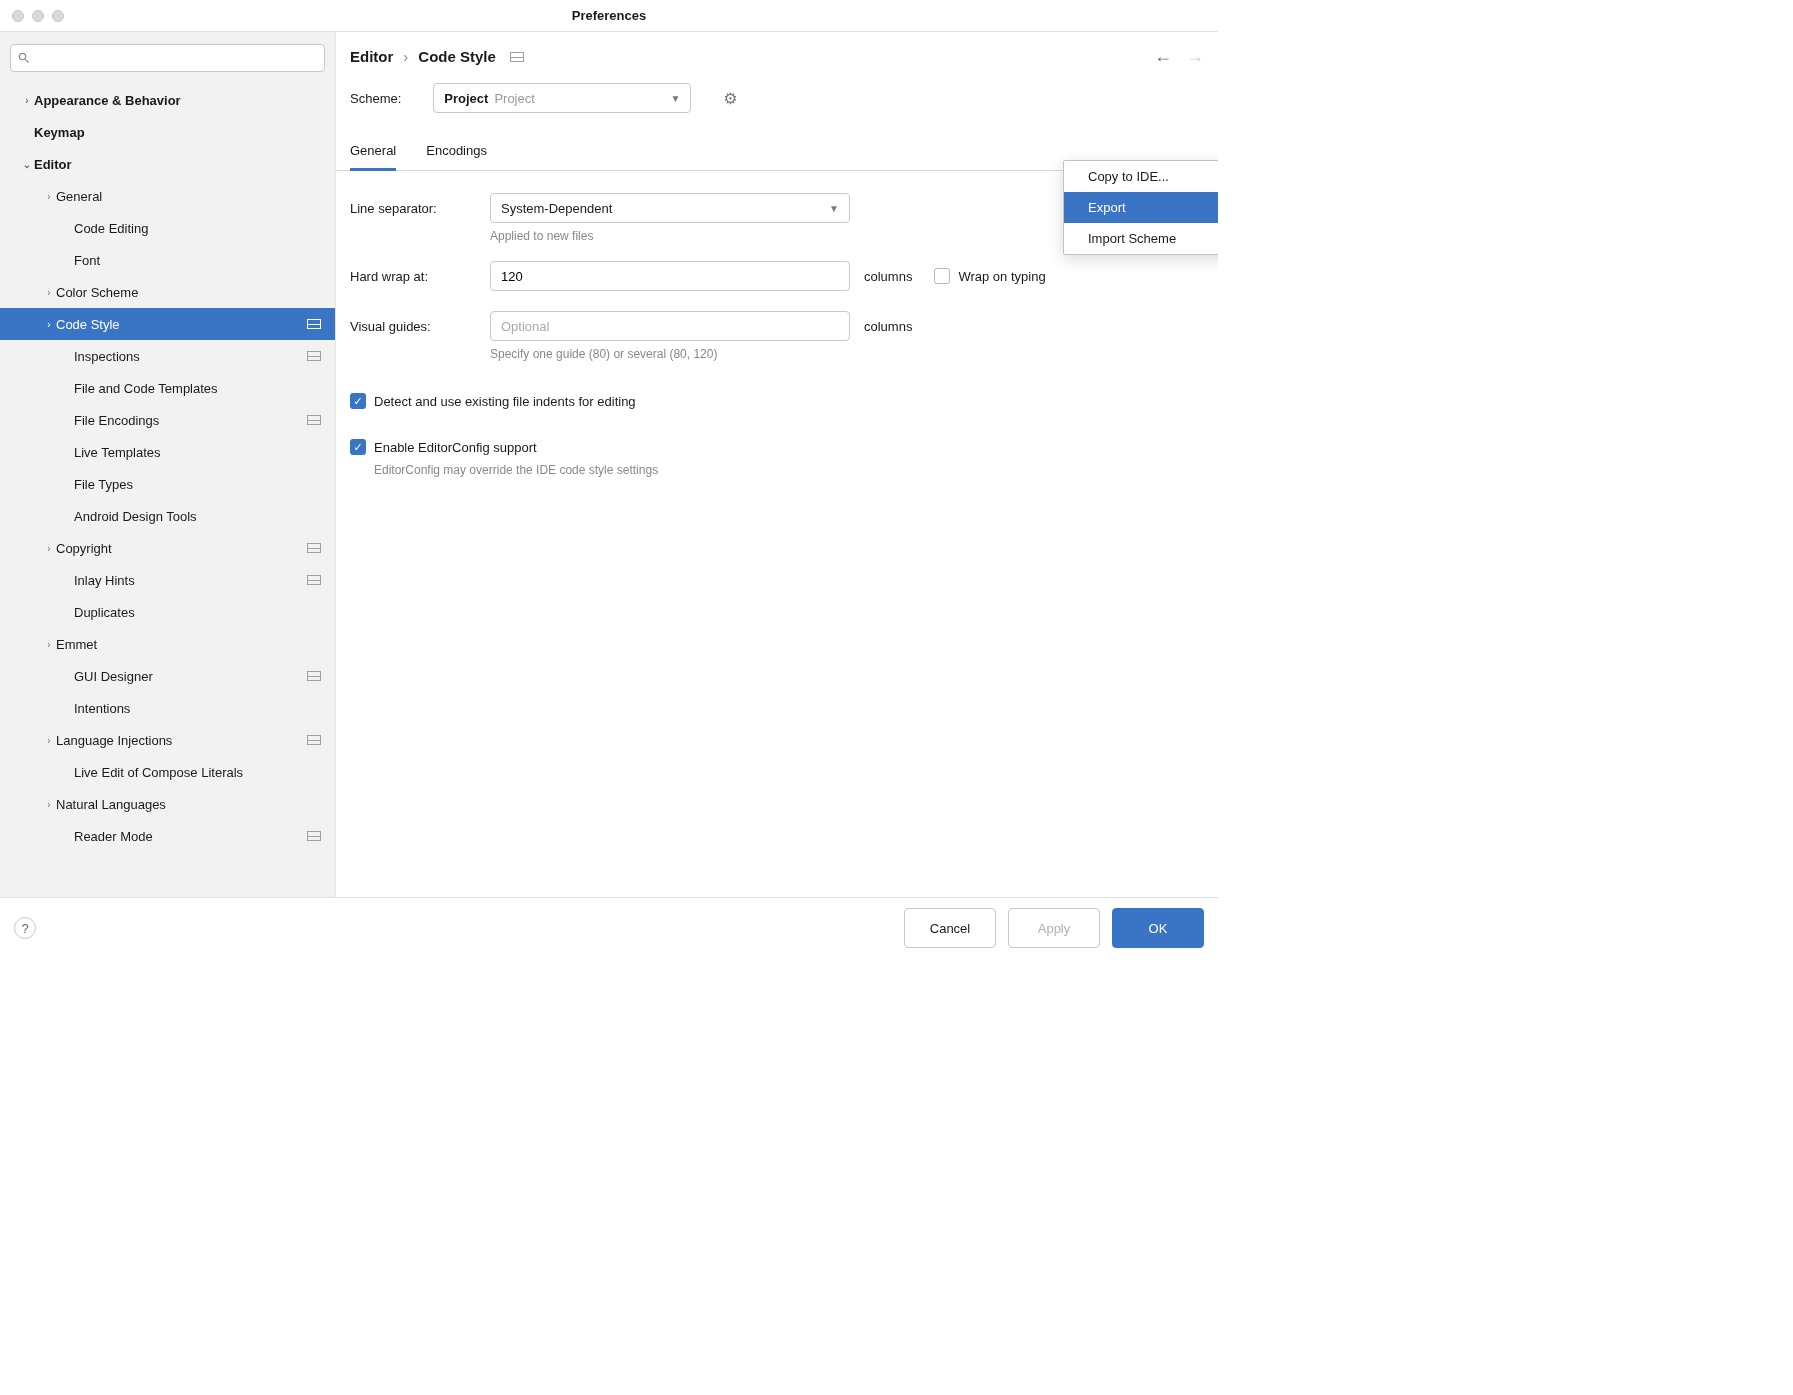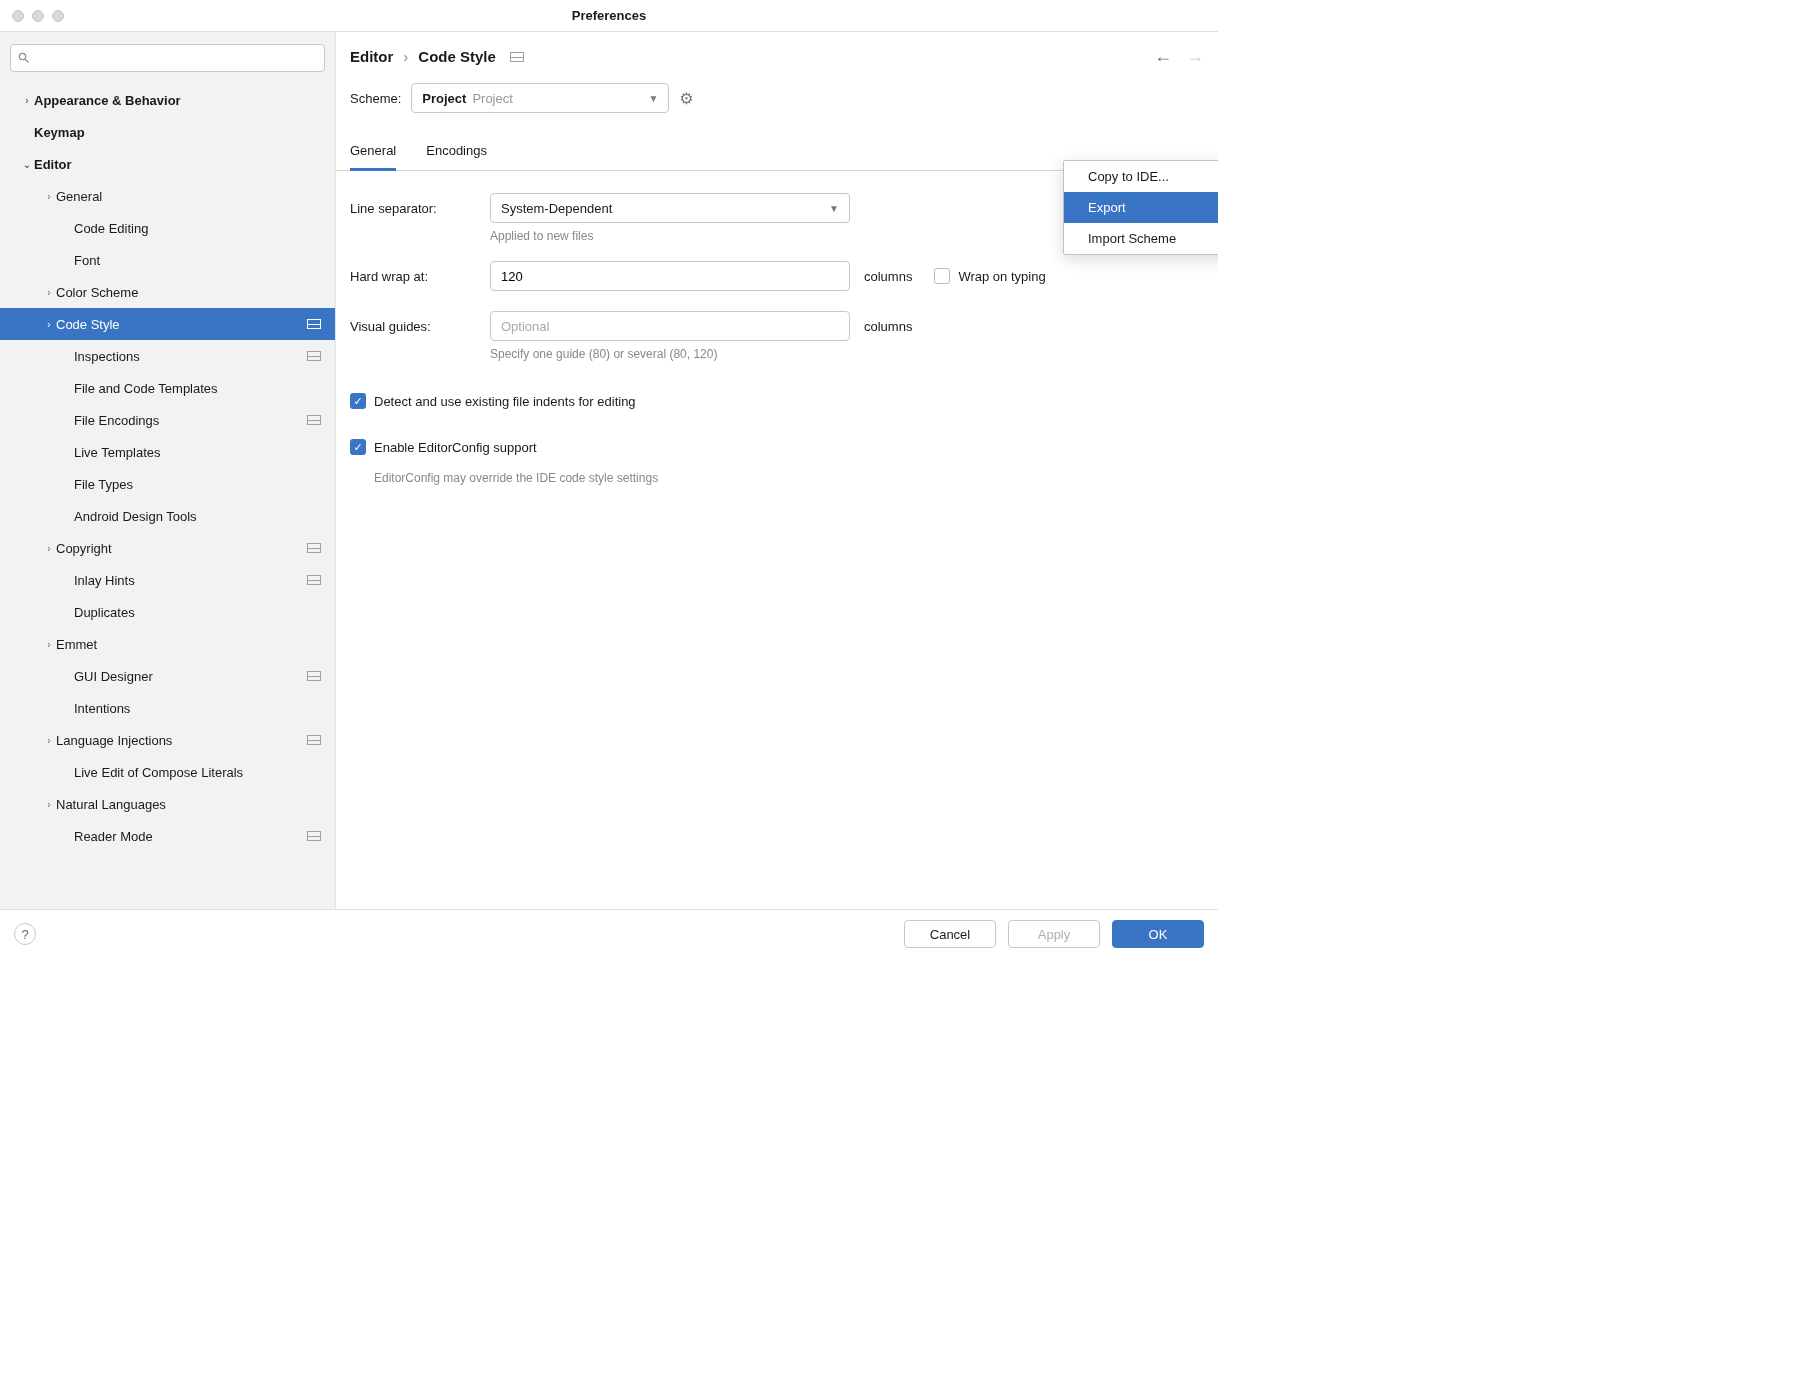--- a/index.html
+++ b/index.html
@@ -104,21 +104,21 @@
     margin-left: 4px;
   }
   .breadcrumb .tag-icon::before {
     content: ""; position: absolute; left:0; right:0; top:50%;
     border-top: 1px solid #a0a0a0;
   }
   .nav-arrows { margin-left: auto; display: flex; gap: 14px; color: #6e6e6e; font-size: 18px; }
   .nav-arrows span.disabled { color: #cfcfcf; }
 
   .scheme-row {
-    display: flex; align-items: center; gap: 10px;
+    display: flex; align-items: center; gap: 32px;
     padding: 6px 14px 0 14px;
   }
   .scheme-label { font-size: 13px; }
   .scheme-select {
     display: flex; align-items: center;
     height: 30px; width: 258px;
     border: 1px solid #c8c8c8;
     border-radius: 4px;
     padding: 0 10px;
     background: #fff;
@@ -151,21 +151,21 @@
   .hint { color: #888; font-size: 12px; margin-left: 140px; margin-top: -2px; margin-bottom: 10px; }
   .after-label { margin-left: 14px; }
   .checkbox-row { display: flex; align-items: center; gap: 8px; margin-top: 14px; }
   .checkbox {
     width: 16px; height: 16px; border-radius: 3px;
     display: flex; align-items: center; justify-content: center;
     font-size: 11px; color: #fff;
   }
   .checked { background: #3a74c4; }
   .unchecked { background: #fff; border: 1px solid #b8b8b8; }
-  .sub-hint { color: #888; font-size: 12px; margin-left: 24px; margin-top: 8px; }
+  .sub-hint { color: #888; font-size: 12px; margin-left: 24px; margin-top: 0; }
 
   
   .menu {
     position: absolute;
     background: #fff;
     border: 1px solid #c2c2c2;
     box-shadow: 0 4px 16px rgba(0,0,0,0.15);
     border-radius: 2px;
     font-size: 13px;
   }
@@ -186,21 +186,21 @@
     gap: 12px;
   }
   .help {
     width: 22px; height: 22px; border-radius: 50%;
     border: 1px solid #c8c8c8;
     display: flex; align-items: center; justify-content: center;
     color: #666; font-size: 13px;
   }
   .footer-spacer { flex: 1; }
   .btn {
-    height: 28px; min-width: 92px;
+    height: 40px; min-width: 92px;
     border: 1px solid #c8c8c8; border-radius: 4px;
     background: #fff;
     display: flex; align-items: center; justify-content: center;
     font-size: 13px;
   }
   .btn.disabled { color: #b0b0b0; }
   .btn.primary { background: #3a74c4; color: #fff; border-color: #3a74c4; }
 </style>
 </head>
 <body>

